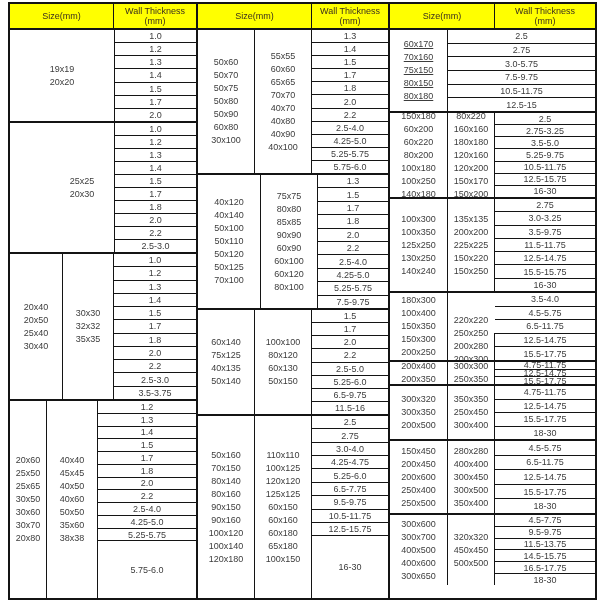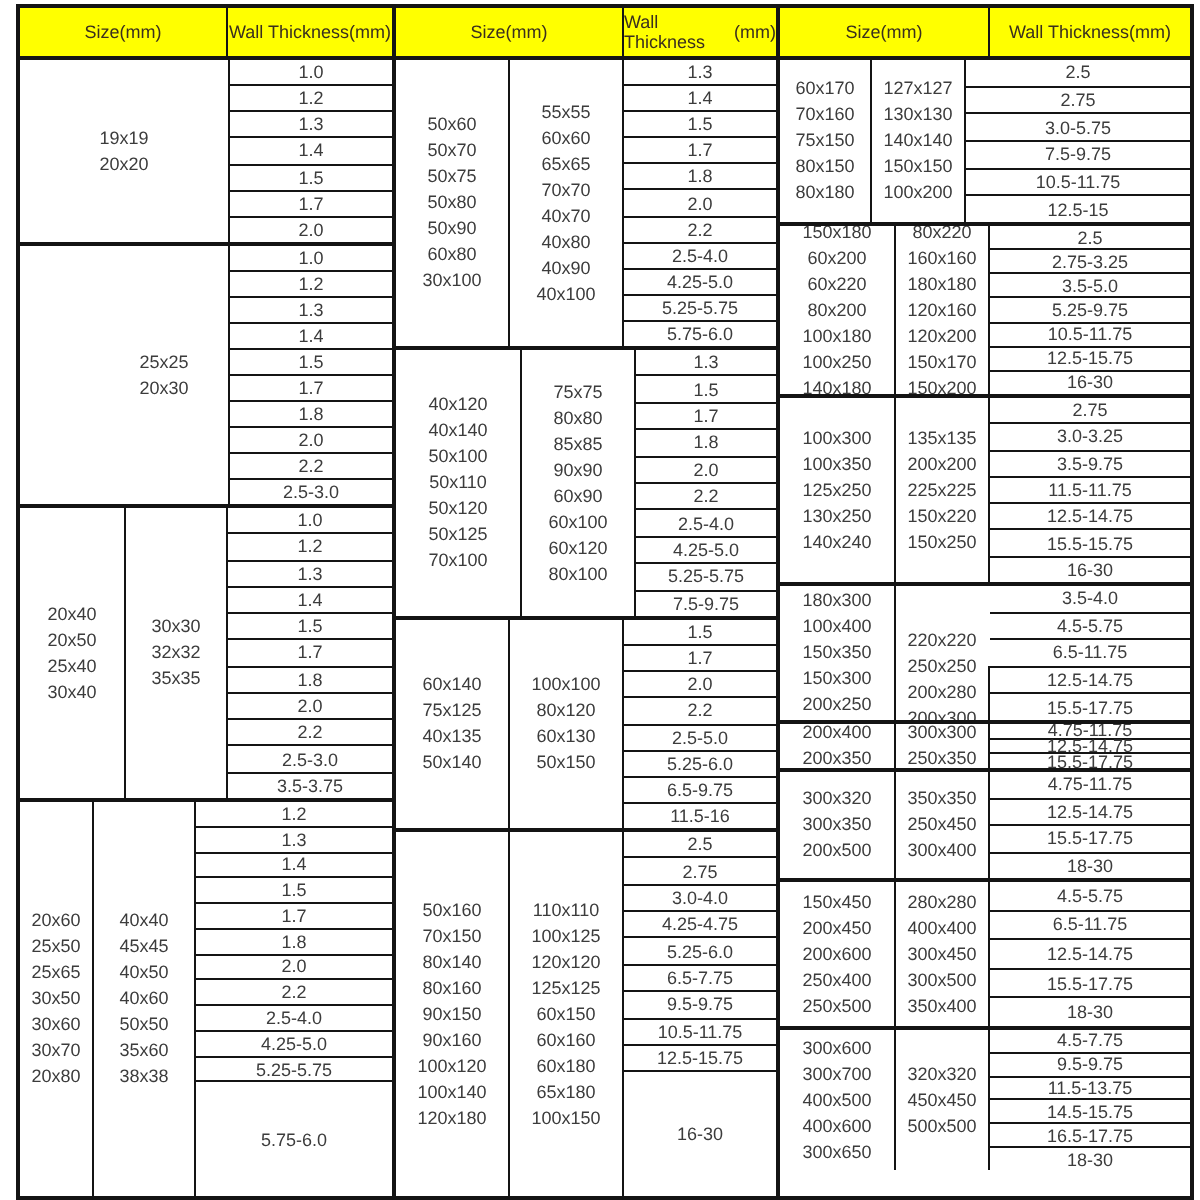--- a/index.html
+++ b/index.html
@@ -4,21 +4,21 @@
 <style>
   * { box-sizing: border-box; margin: 0; padding: 0; }
   html, body { width: 600px; height: 600px; background: #ffffff; overflow: hidden;
     font-family: "Liberation Sans", sans-serif; }
   #tbl { position: absolute; left: 8px; top: 2px; display: flex; border: 2px solid #141414; background: #fff; }
   .section { display: flex; flex-direction: column; }
   .section:not(:last-child) { border-right: 2px solid #141414; }
   .sec-header { display: flex; height: 24px; background: #FFFF00; }
   .h-size { display: flex; align-items: center; justify-content: center;
     border-right: 1px solid #141414; font-size: 9px; color: #3a2f1e; }
-  .h-thick { flex: 1; display: flex; flex-direction: row; align-items: center;
+  .h-thick { flex: 1; display: flex; flex-direction: column; align-items: center;
     justify-content: center; font-size: 9px; line-height: 10px; color: #3a2f1e; }
   .group { display: flex; border-top: 2px solid #141414; overflow: hidden; }
   .size-cell { display: flex; flex-direction: column; justify-content: center; align-items: center;
     border-right: 1px solid #141414; font-size: 9px; line-height: 13px; color: #3c3c3c; }
   .thick-col { display: flex; flex-direction: column; flex: 1; }
   .t-row { flex: 1 1 0; display: flex; align-items: center; justify-content: center;
     font-size: 9px; color: #3c3c3c; border-top: 1px solid #141414; min-height: 0; }
   .t-row:first-child { border-top: none; }
 </style>
 </head>
@@ -265,33 +265,26 @@
     </div>
     <div class="section" style="width: 205px;">
       <div class="sec-header">
         <div class="h-size" style="width: 105px;">Size(mm)</div>
         <div class="h-thick">
           <div>Wall Thickness</div>
           <div>(mm)</div>
         </div>
       </div>
       <div class="group" style="height: 83px;">
-        <div class="size-cell" style="width: 46px;">
+        <div class="size-cell" style="width: 58px; text-decoration: underline;">
           <div>60x170</div>
           <div>70x160</div>
           <div>75x150</div>
           <div>80x150</div>
           <div>80x180</div>
-        </div>
-        <div class="size-cell" style="width: 47px;">
-          <div>127x127</div>
-          <div>130x130</div>
-          <div>140x140</div>
-          <div>150x150</div>
-          <div>100x200</div>
         </div>
         <div class="thick-col">
           <div class="t-row">2.5</div>
           <div class="t-row">2.75</div>
           <div class="t-row">3.0-5.75</div>
           <div class="t-row">7.5-9.75</div>
           <div class="t-row">10.5-11.75</div>
           <div class="t-row">12.5-15</div>
         </div>
       </div>

